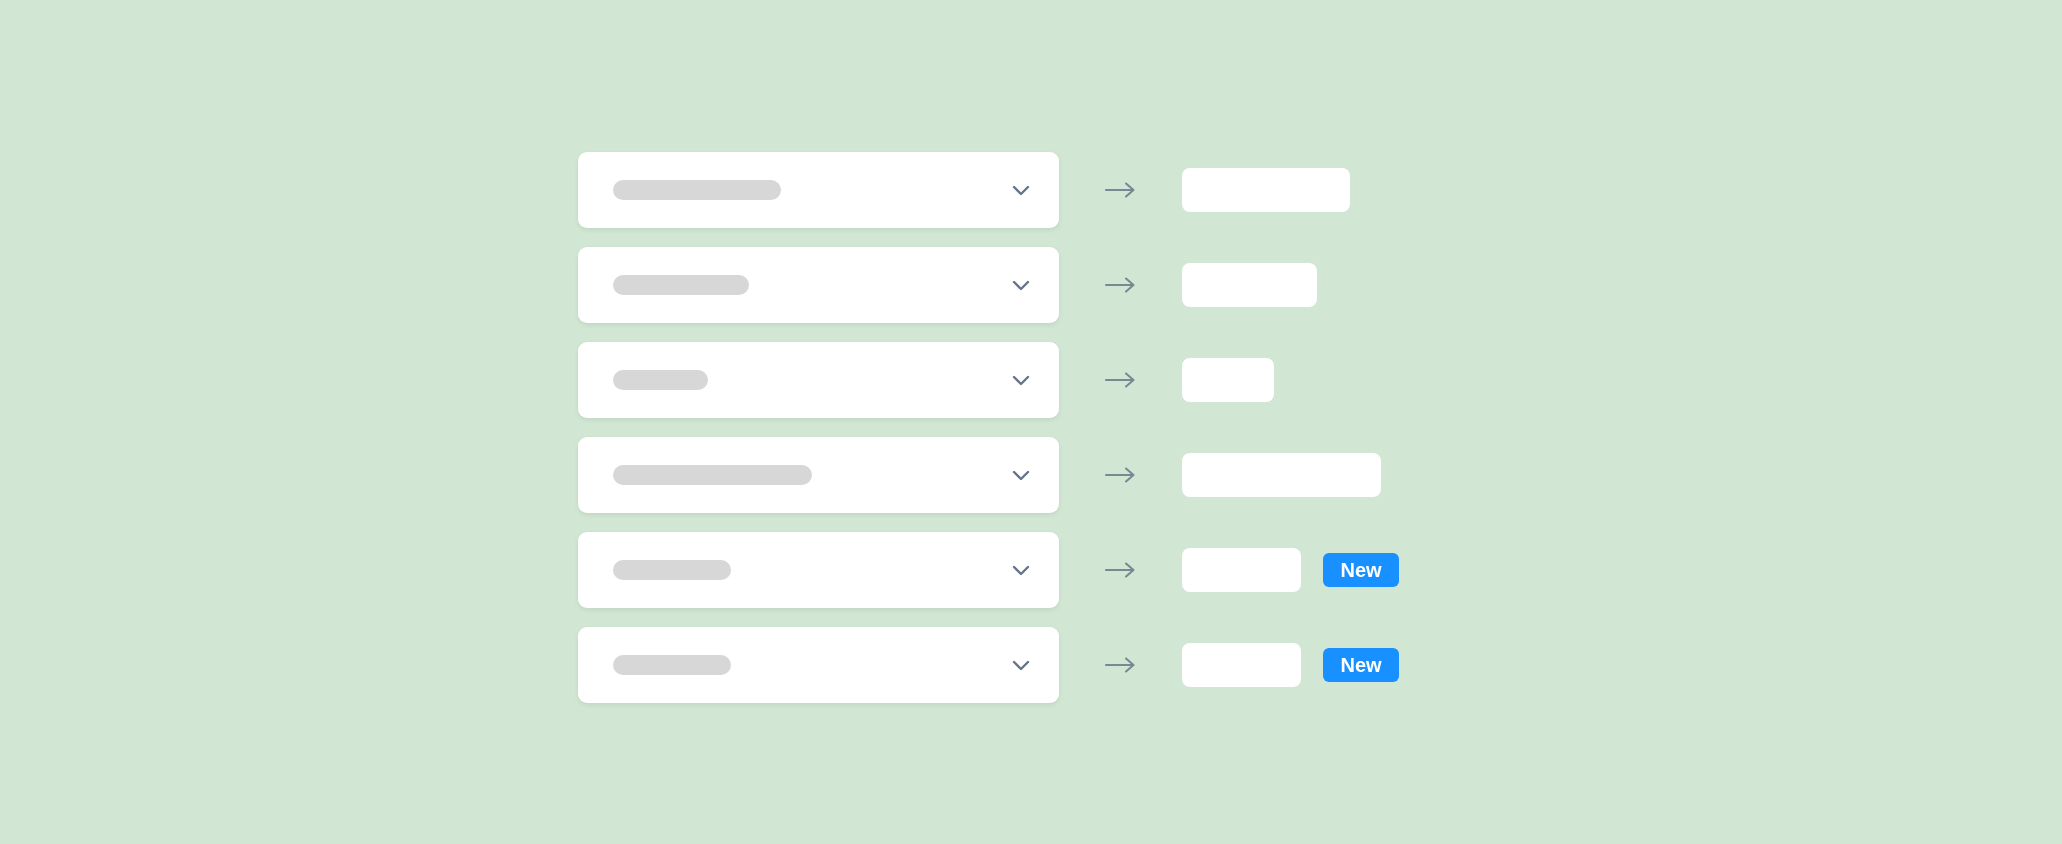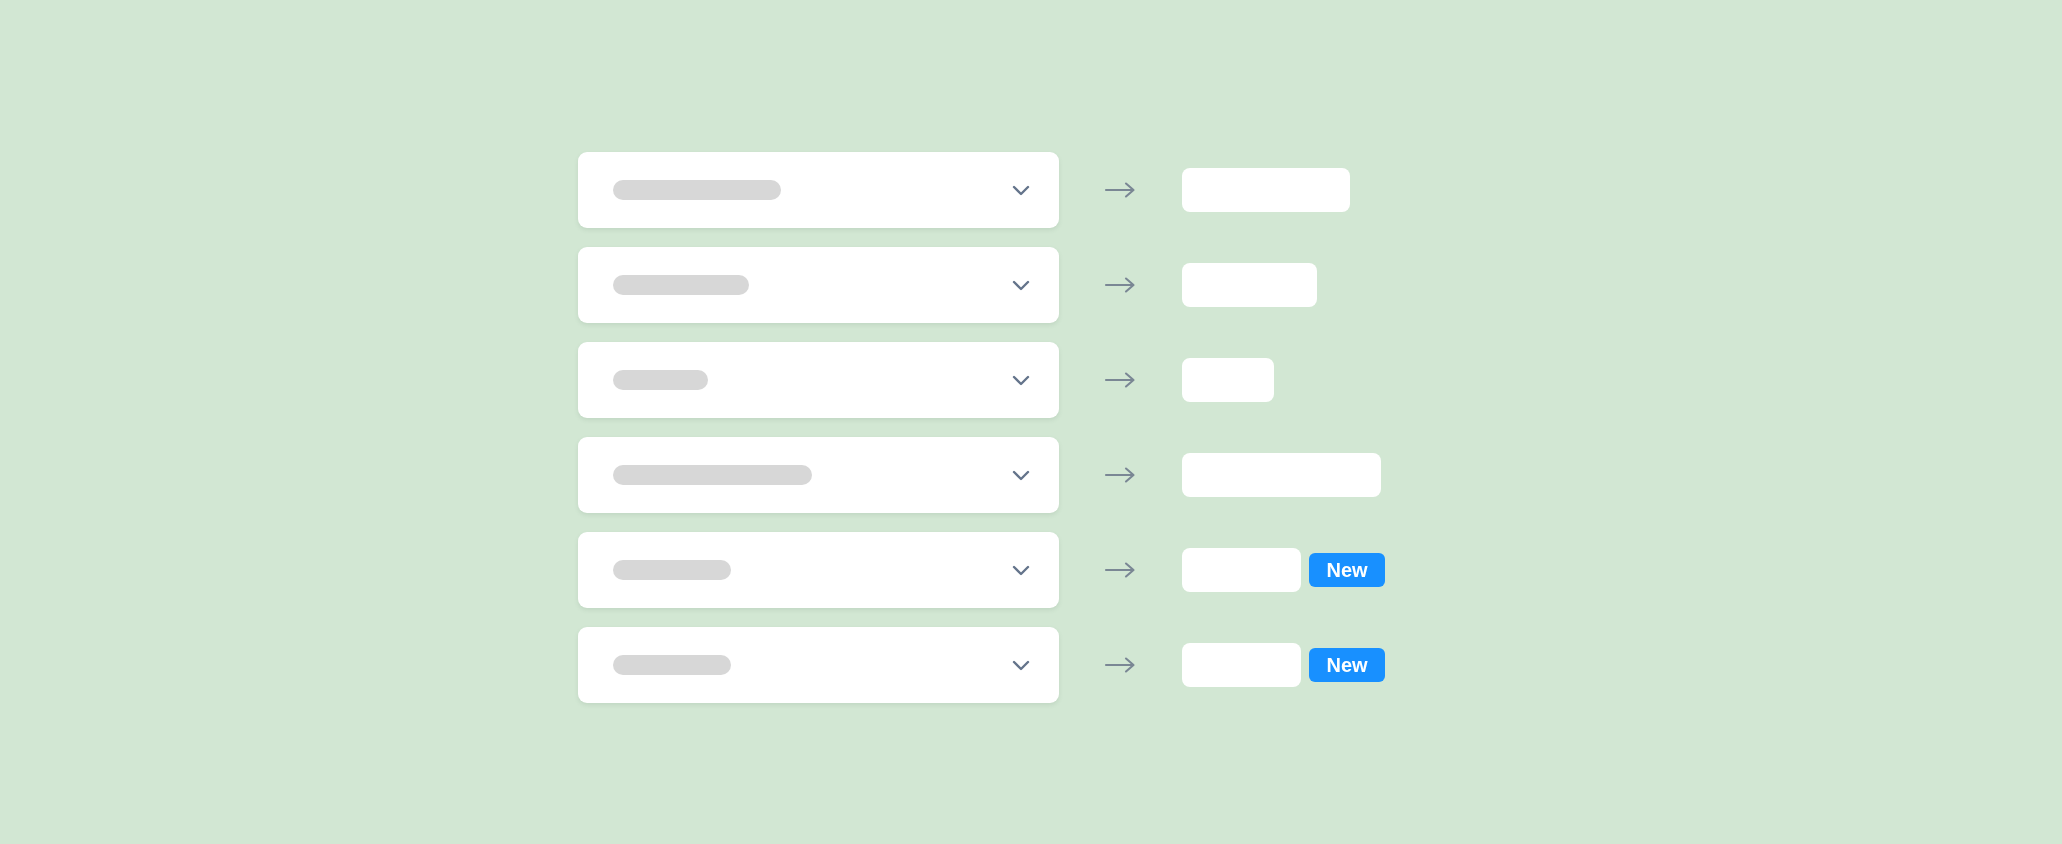--- a/index.html
+++ b/index.html
@@ -88,21 +88,21 @@
   }
 
   .target-box {
     height: 44px;
     background: #ffffff;
     border-radius: 8px;
     flex: 0 0 auto;
   }
 
   .new-badge {
-    margin-left: 8px;
+    margin-left: 22px;
     height: 34px;
     min-width: 76px;
     padding: 0 13px;
     background: #1890ff;
     color: #ffffff;
     border-radius: 6px;
     font-size: 20px;
     font-weight: bold;
     line-height: 34px;
     text-align: center;

